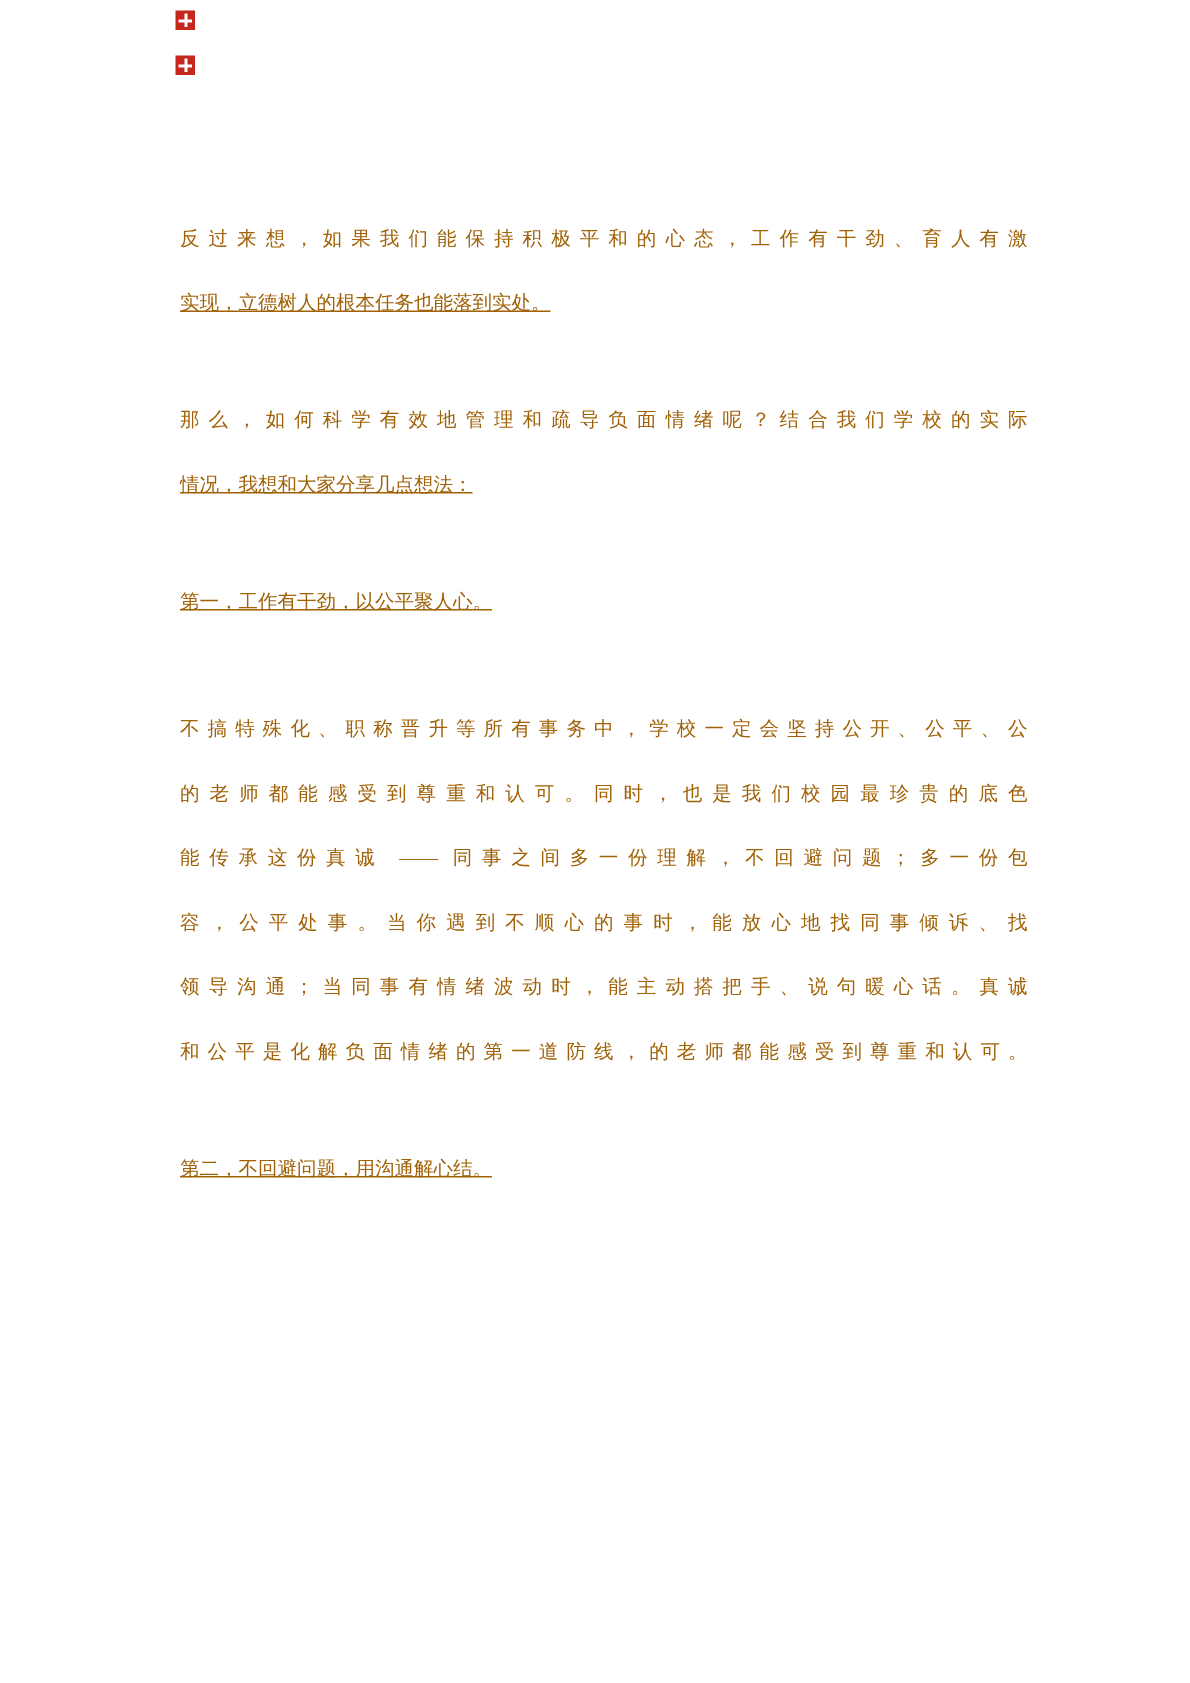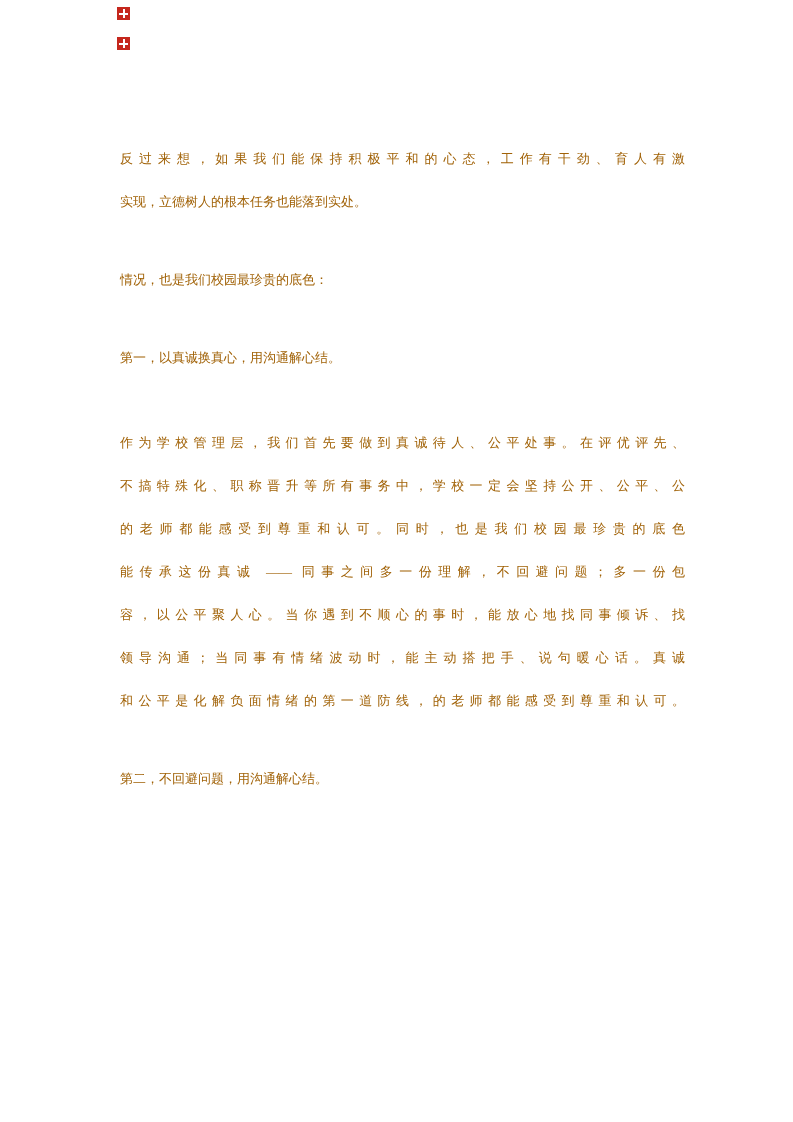--- a/index.html
+++ b/index.html
@@ -50,51 +50,52 @@
   .line {
     height: 43px;
     line-height: 43px;
     text-align: justify;
     text-align-last: justify;
     white-space: nowrap;
   }
   .line.short {
     text-align: left;
     text-align-last: left;
+    text-decoration: underline;
   }
 </style>
 </head>
 <body>
 
 <div class="watermark">
   <span class="seal"></span>
   <span class="seal"></span>
 </div>
 
 <div class="doc">
 
   <div class="para">
     <div class="line">反过来想，如果我们能保持积极平和的心态，工作有干劲、育人有激</div>
     <div class="line short">实现，立德树人的根本任务也能落到实处。</div>
   </div>
 
   <div class="para">
-    <div class="line short">情况，也是我们校园最珍贵的底色：</div>
+    <div class="line">那么，如何科学有效地管理和疏导负面情绪呢？结合我们学校的实际</div>
+    <div class="line short">情况，我想和大家分享几点想法：</div>
   </div>
 
   <div class="para">
-    <div class="line short">第一，以真诚换真心，用沟通解心结。</div>
+    <div class="line short">第一，工作有干劲，以公平聚人心。</div>
   </div>
 
   <div class="para gap-lg">
-    <div class="line">作为学校管理层，我们首先要做到真诚待人、公平处事。在评优评先、</div>
     <div class="line">不搞特殊化、职称晋升等所有事务中，学校一定会坚持公开、公平、公</div>
     <div class="line">的老师都能感受到尊重和认可。同时，也是我们校园最珍贵的底色</div>
     <div class="line">能传承这份真诚 —— 同事之间多一份理解，不回避问题；多一份包</div>
-    <div class="line">容，以公平聚人心。当你遇到不顺心的事时，能放心地找同事倾诉、找</div>
+    <div class="line">容，公平处事。当你遇到不顺心的事时，能放心地找同事倾诉、找</div>
     <div class="line">领导沟通；当同事有情绪波动时，能主动搭把手、说句暖心话。真诚</div>
     <div class="line">和公平是化解负面情绪的第一道防线，的老师都能感受到尊重和认可。</div>
   </div>
 
   <div class="para">
     <div class="line short">第二，不回避问题，用沟通解心结。</div>
   </div>
 
 </div>
 

